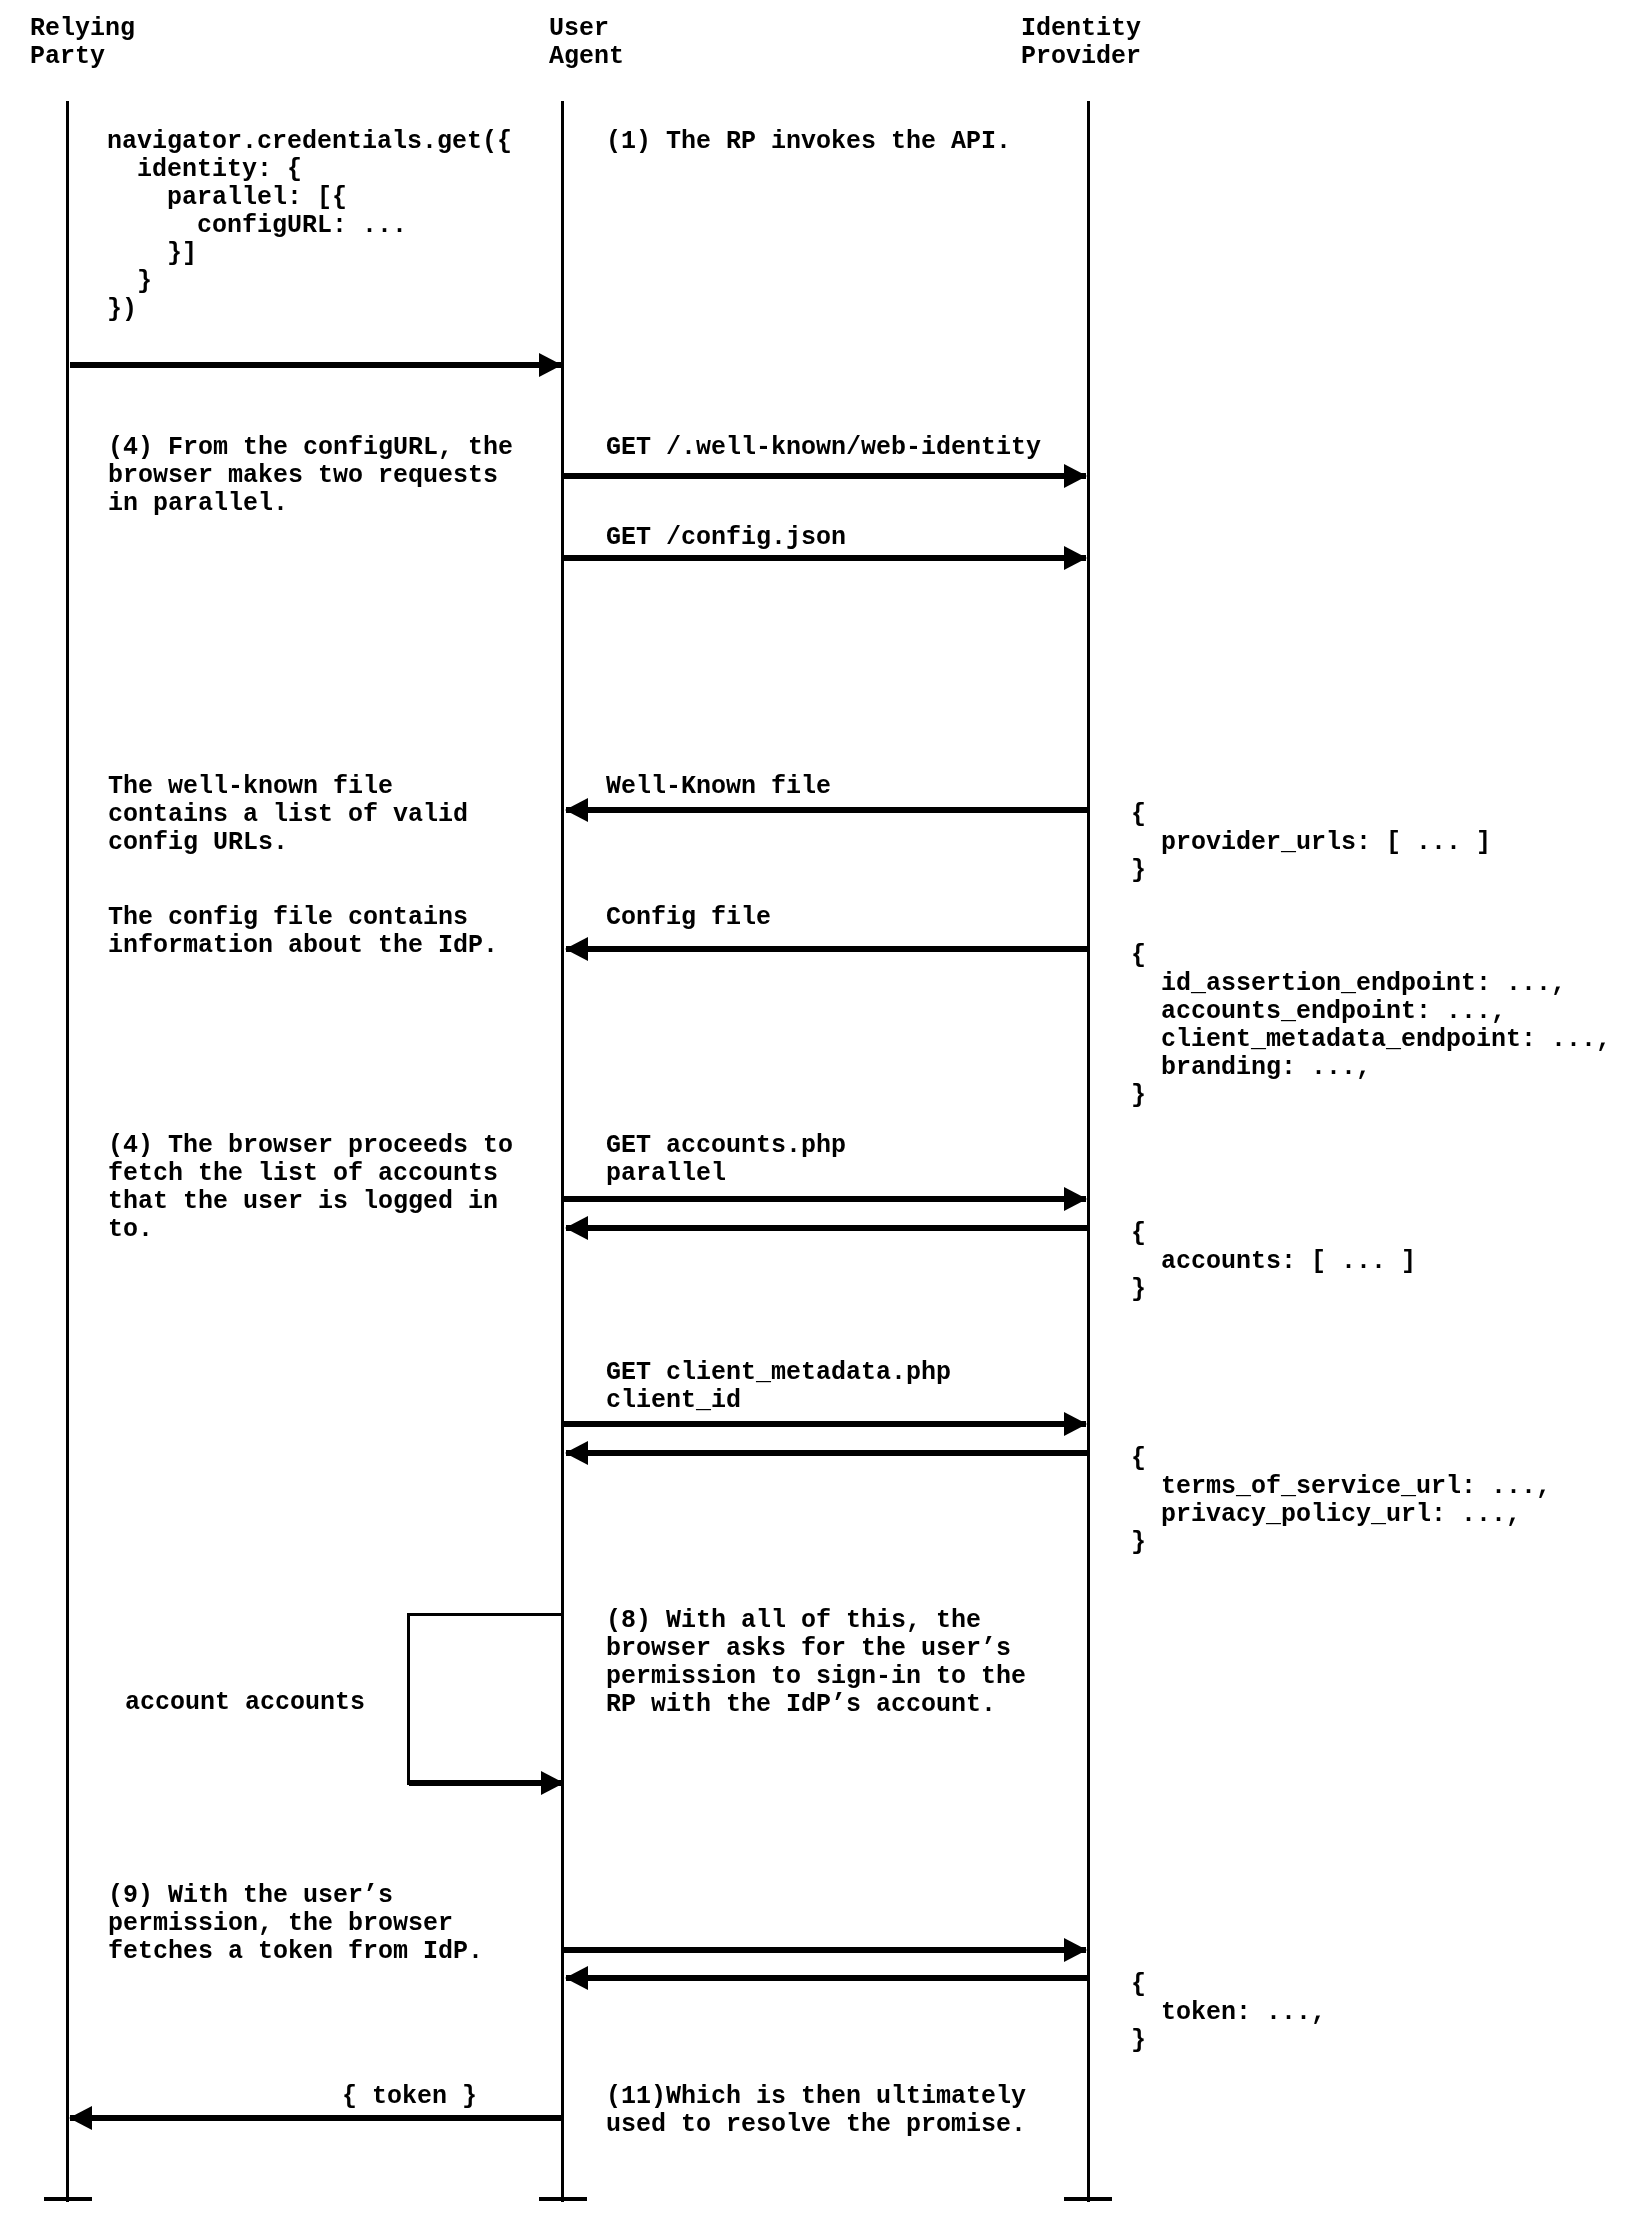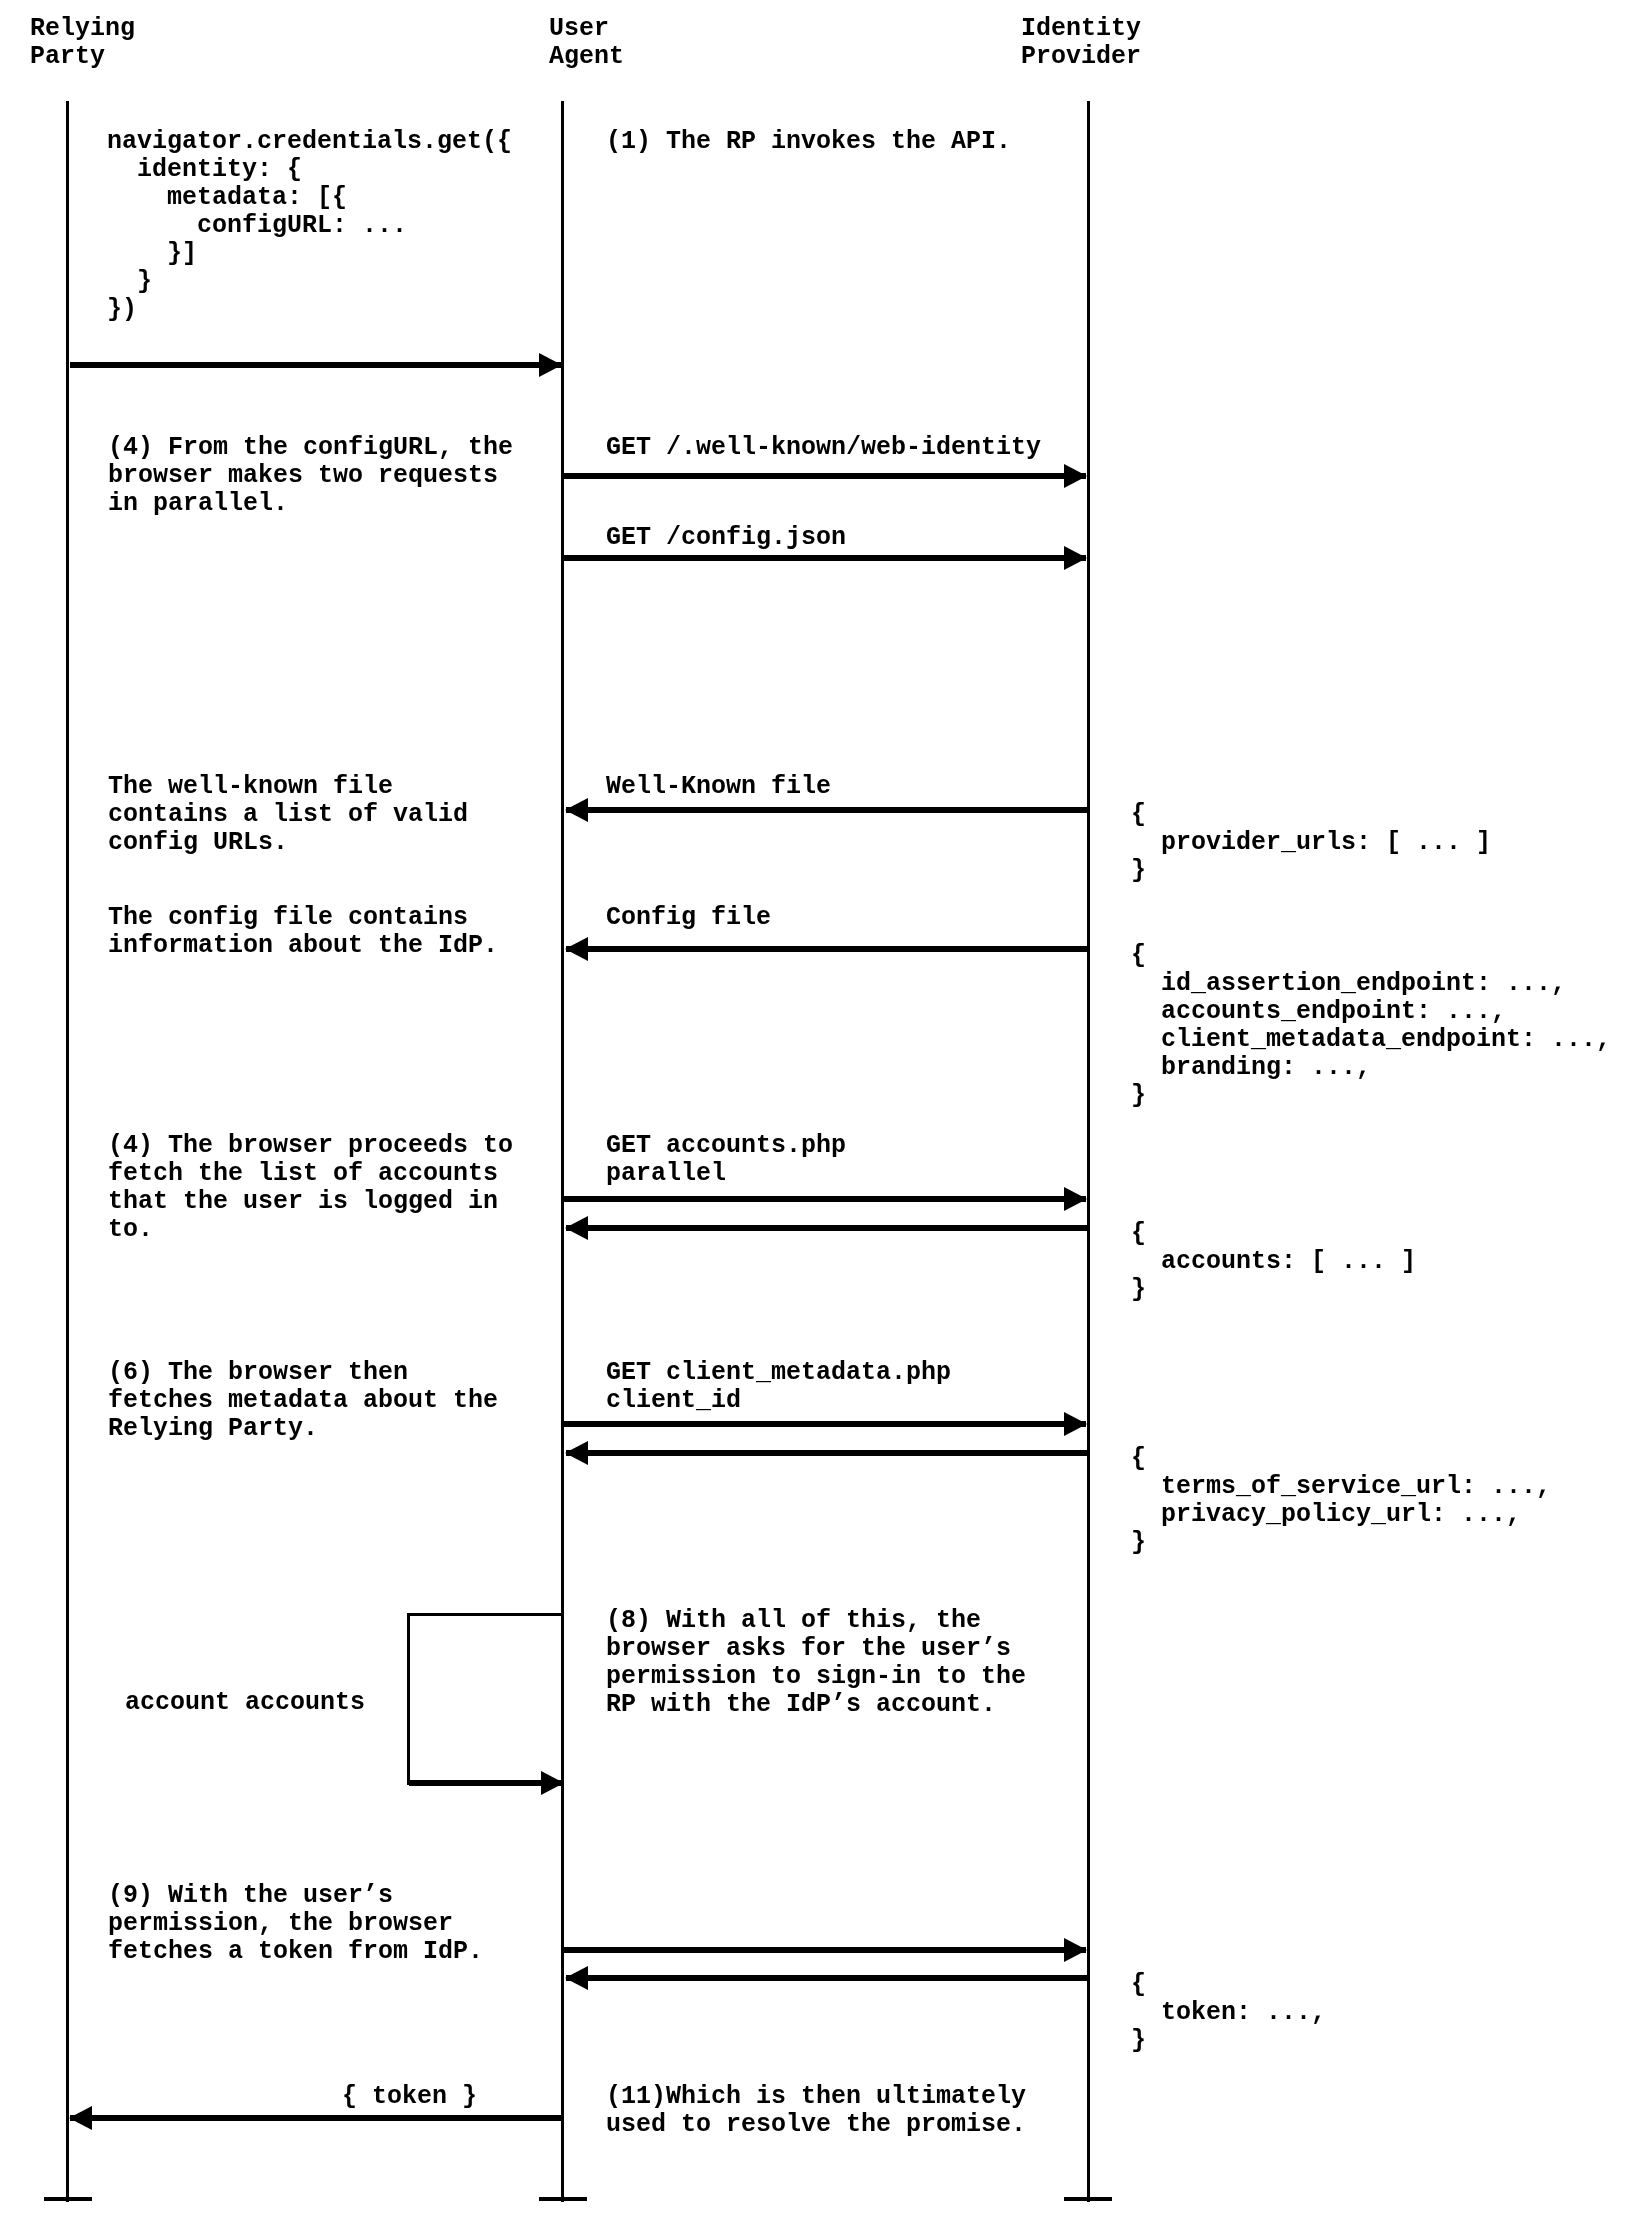--- a/index.html
+++ b/index.html
@@ -33,21 +33,21 @@
   <div class="lifeline" style="left:66px"></div>
   <div class="lifeline" style="left:561px"></div>
   <div class="lifeline" style="left:1087px"></div>
 
   <div class="foot" style="left:44px"></div>
   <div class="foot" style="left:539px"></div>
   <div class="foot" style="left:1064px"></div>
 
   <div class="txt" style="left:107px;top:128px">navigator.credentials.get({
   identity: {
-    metadata: [{
+    parallel: [{
       configURL: ...
     }]
   }
 })</div>
   <div class="txt" style="left:606px;top:128px">(1) The RP invokes the API.</div>
   <div class="arrow" style="left:70px;top:353px;width:491px">
     <div class="shaft"></div>
     <div class="head-r"></div>
   </div>
 
@@ -103,23 +103,20 @@
     <div class="head-r"></div>
   </div>
   <div class="arrow" style="left:566px;top:1216px;width:521px">
     <div class="shaft"></div>
     <div class="head-l"></div>
   </div>
   <div class="txt" style="left:1131px;top:1220px">{
   accounts: [ ... ]
 }</div>
 
-  <div class="txt" style="left:108px;top:1359px">(6) The browser then
-fetches metadata about the
-Relying Party.</div>
   <div class="txt" style="left:606px;top:1359px">GET client_metadata.php
 client_id</div>
   <div class="arrow" style="left:564px;top:1412px;width:522px">
     <div class="shaft"></div>
     <div class="head-r"></div>
   </div>
   <div class="arrow" style="left:566px;top:1441px;width:521px">
     <div class="shaft"></div>
     <div class="head-l"></div>
   </div>

